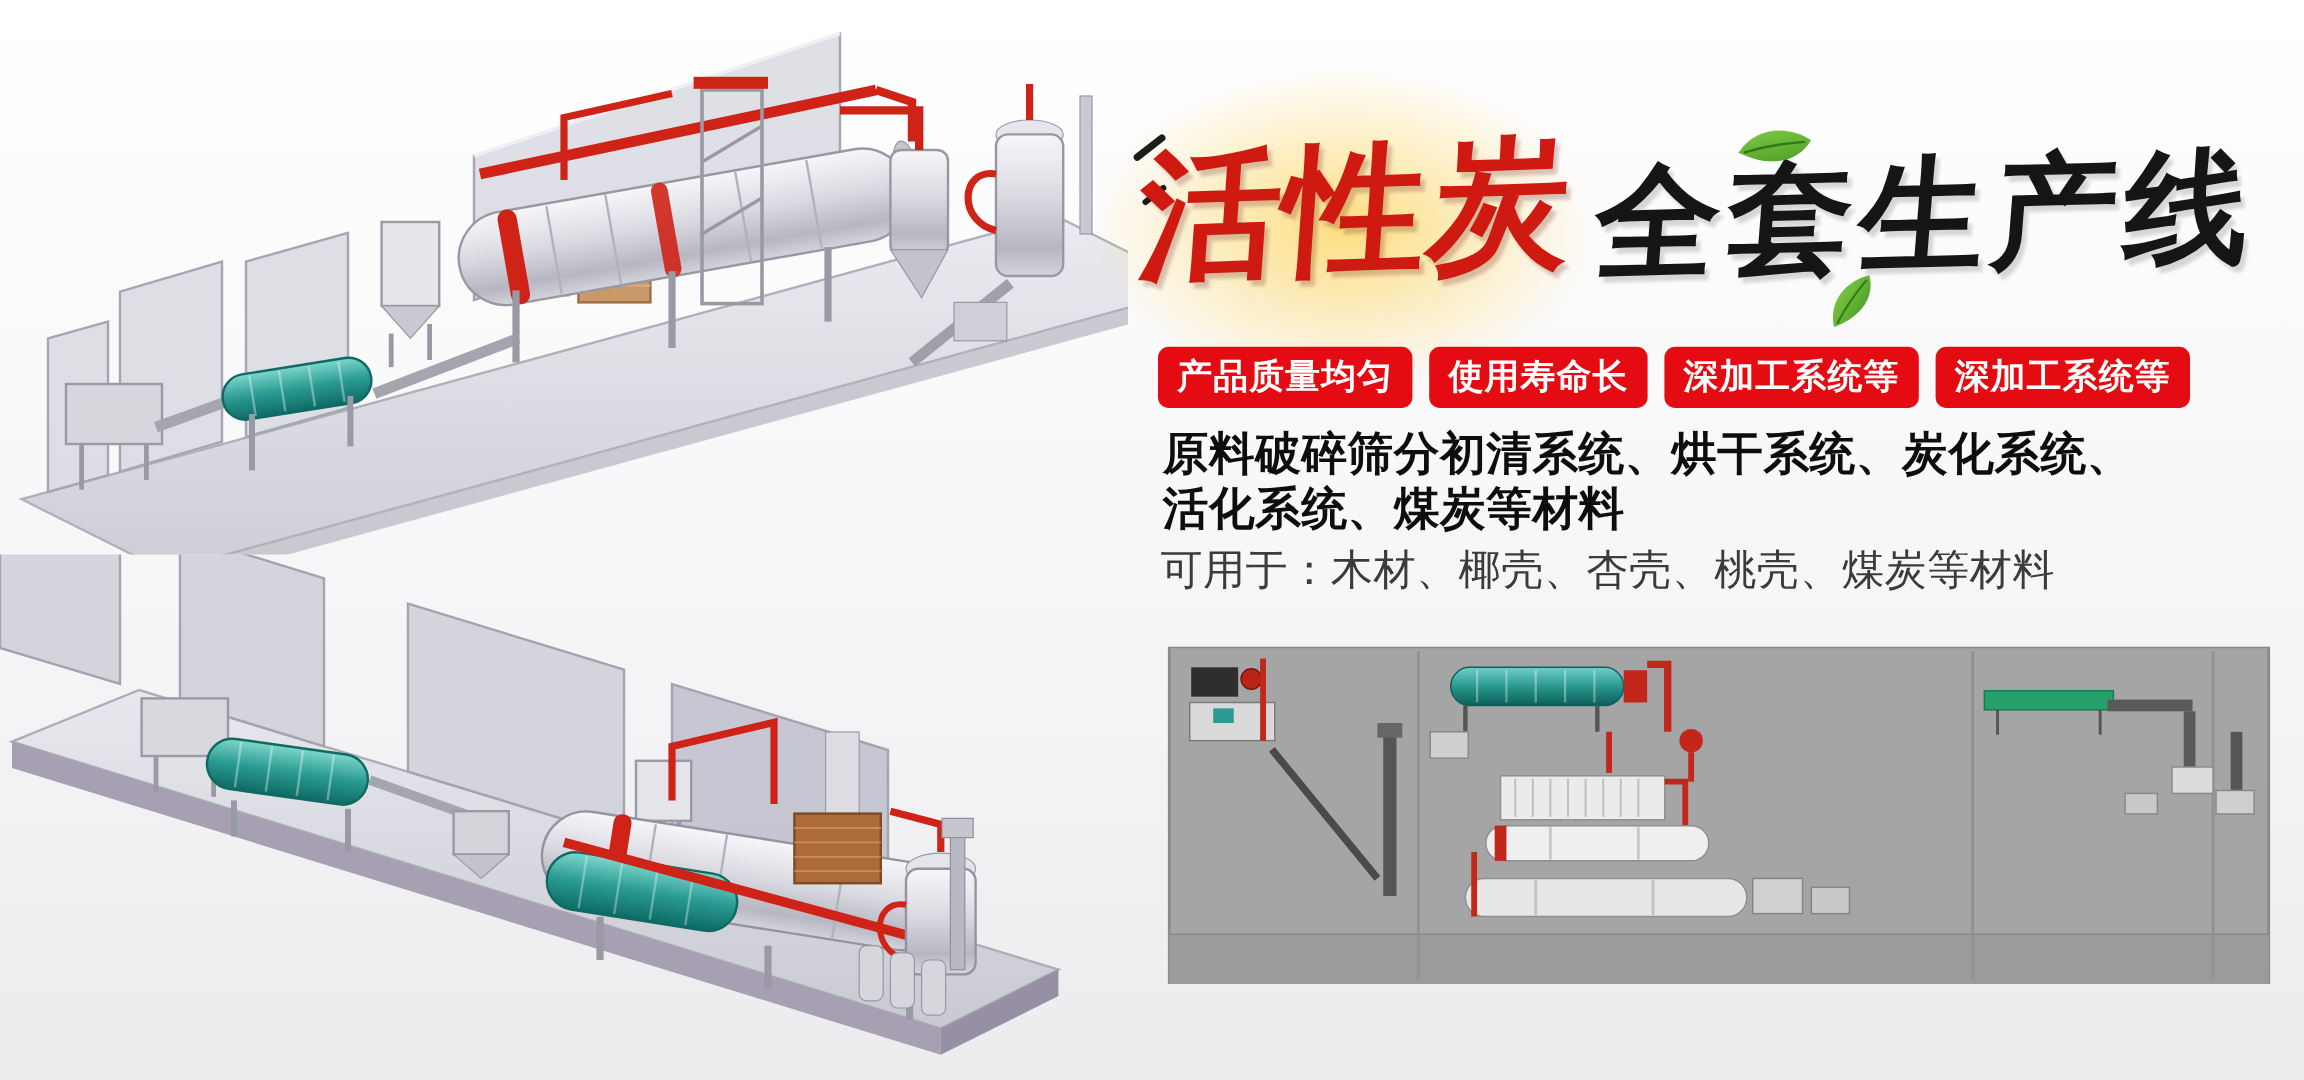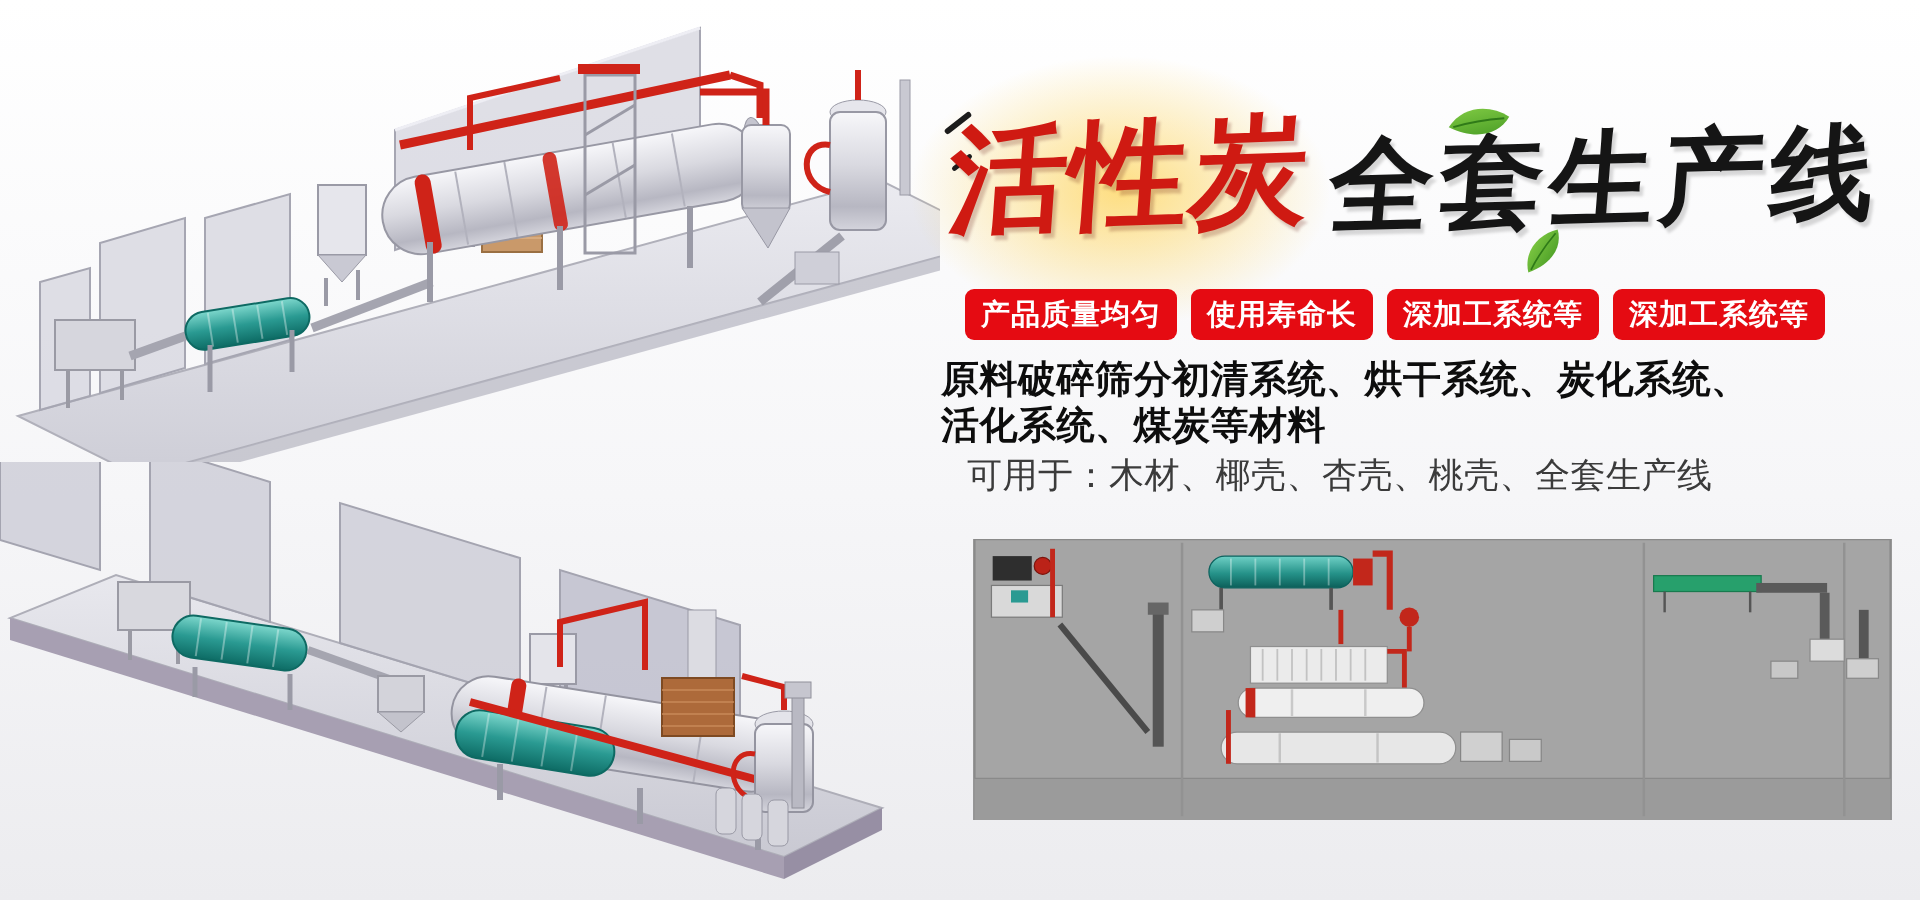--- a/index.html
+++ b/index.html
@@ -46,21 +46,21 @@
   
   .badges { position:absolute; left:965px; top:289px; display:flex; gap:14px; }
   .badge {
     background:#e50b12; color:#ffffff;
     font-size:29px; font-weight:700; letter-spacing:1px;
     height:51px; line-height:51px; padding:0 16px; border-radius:9px;
   }
 
   
   .desc {
-    position:absolute; left:941px; top:356px;
+    position:absolute; left:969px; top:356px;
     font-size:38px; font-weight:700; color:#0d0d0d;
     line-height:1.22; letter-spacing:0.5px;
   }
   .materials {
     position:absolute; left:967px; top:452px;
     font-size:35px; font-weight:400; color:#3b3b3b; letter-spacing:0.5px;
   }
 
   
   .panorama { position:absolute; left:973px; top:539px; width:919px; height:281px; }
@@ -353,21 +353,21 @@
     <div class="badge">产品质量均匀</div>
     <div class="badge">使用寿命长</div>
     <div class="badge">深加工系统等</div>
     <div class="badge">深加工系统等</div>
   </div>
 
   <div class="desc">
     <div>原料破碎筛分初清系统、烘干系统、炭化系统、</div>
     <div>活化系统、煤炭等材料</div>
   </div>
-  <div class="materials">可用于：木材、椰壳、杏壳、桃壳、全套生产线</div>
+  <div class="materials">可用于：木材、椰壳、杏壳、桃壳、煤炭等材料</div>
 
   <div class="panorama">
     <svg viewBox="0 0 750 230" xmlns="http://www.w3.org/2000/svg">
       <defs>
         <linearGradient id="tealP" x1="0" y1="0" x2="0" y2="1">
           <stop offset="0" stop-color="#6fd0c6"></stop>
             <stop offset="0.55" stop-color="#259289"></stop>
           <stop offset="1" stop-color="#0c5f59"></stop>
         </linearGradient>
       </defs>

